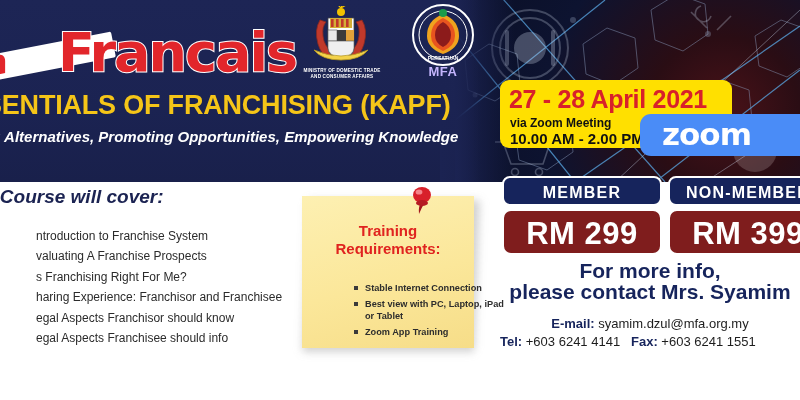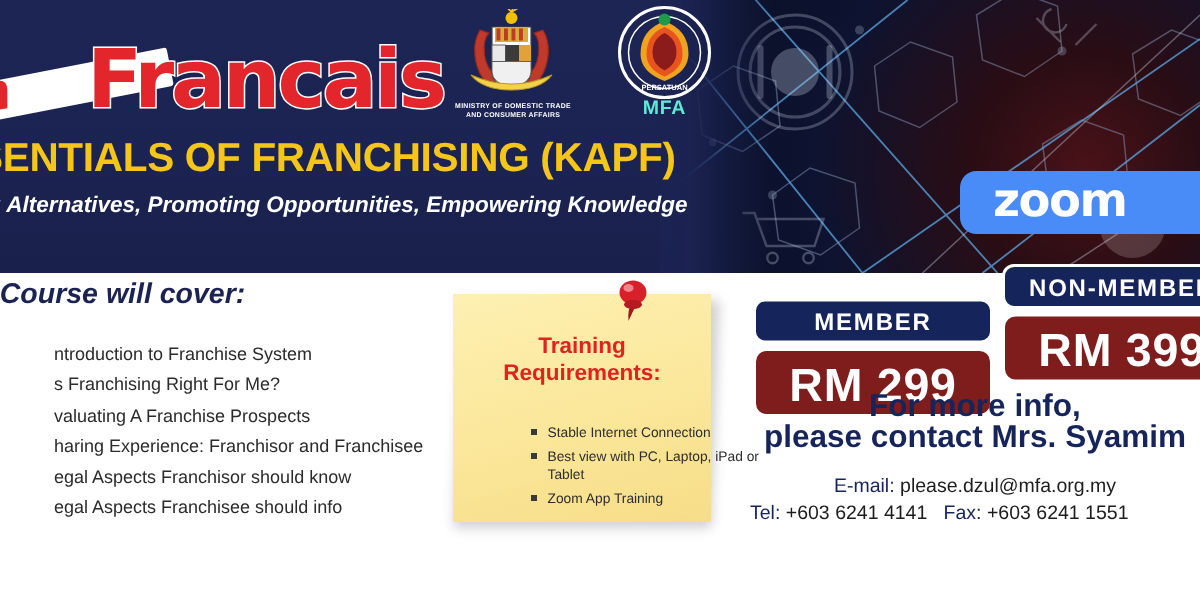--- a/index.html
+++ b/index.html
@@ -32,21 +32,21 @@
   .logo-main{position:absolute;left:118px;top:8px;font-size:54px;line-height:54px;font-weight:bold;
      color:#e2262b;letter-spacing:-2px;-webkit-text-stroke:2px #ffffff;paint-order:stroke fill;
      font-family:"DejaVu Sans",sans-serif;text-align:right;}
 
   
   .crest{position:absolute;left:306px;top:6px;width:70px;height:62px;}
   .crest-cap{position:absolute;left:300px;top:68px;width:84px;text-align:center;color:#ffffff;
      font-size:4.6px;font-weight:bold;line-height:6px;letter-spacing:.2px;}
   
   .mfa{position:absolute;left:412px;top:4px;width:62px;height:62px;}
-  .mfa-txt{position:absolute;left:405px;top:64px;width:76px;text-align:center;color:#5eead4;
+  .mfa-txt{position:absolute;left:405px;top:64px;width:76px;text-align:center;color:#c4b5fd;
      font-size:13px;font-weight:bold;letter-spacing:.5px;}
 
   
   .title{position:absolute;left:-16px;top:90px;width:520px;color:#f5c518;font-size:27px;
      font-weight:bold;letter-spacing:-.2px;white-space:nowrap;}
   .subtitle{position:absolute;left:-22px;top:128px;width:520px;color:#ffffff;font-size:15px;
      font-weight:bold;font-style:italic;white-space:nowrap;}
 
   
   .datebox{position:absolute;left:500px;top:80px;width:232px;height:68px;background:#ffe000;
@@ -75,43 +75,43 @@
   
   .note-shadow{position:absolute;left:305px;top:200px;width:172px;height:152px;
      background:rgba(120,120,120,.35);filter:blur(4px);border-radius:3px;transform:skewX(-2deg);}
   .note{position:absolute;left:302px;top:196px;width:172px;height:152px;
      background:linear-gradient(165deg,#fdf0b2 0%,#fbe79a 55%,#f6dd88 100%);}
   .pin{position:absolute;left:409px;top:186px;width:26px;height:30px;}
   .note-title{position:absolute;left:0;top:26px;width:172px;text-align:center;color:#e0231f;
      font-size:15px;font-weight:bold;line-height:18px;}
   .note-list{position:absolute;left:10px;top:70px;width:158px;}
   .note-list li{list-style:none;position:relative;padding-left:13px;color:#2d2d2d;font-size:9.2px;
-     line-height:12px;font-weight:normal;margin-bottom:4px;}
+     line-height:12px;font-weight:bold;margin-bottom:4px;}
   .note-list li:before{content:"";position:absolute;left:2px;top:3.5px;width:4px;height:4px;
      background:#3a3a3a;}
 
   
   .price-col{position:absolute;}
   .price-label{width:160px;height:30px;background:#16245c;border-radius:8px;color:#ffffff;
      font-size:16px;font-weight:bold;letter-spacing:1.2px;text-align:center;line-height:30px;
      border:2px solid #ffffff;box-sizing:border-box;}
   .price-value{margin-top:3px;width:160px;height:46px;background:#7f1d1d;border-radius:9px;
      color:#ffffff;font-size:31px;font-weight:bold;letter-spacing:.5px;text-align:center;
      line-height:46px;border:2px solid #ffffff;box-sizing:border-box;}
-  .col-member{left:502px;top:176px;margin-top:23px;}
+  .col-member{left:502px;top:176px;}
   .col-nonmember{left:668px;top:176px;}
 
   
   .contact-head{position:absolute;left:500px;top:260px;width:300px;text-align:center;color:#16245c;
      font-size:21px;font-weight:bold;line-height:21px;}
   .contact-email{position:absolute;left:500px;top:316px;width:300px;text-align:center;color:#1d1d1d;
      font-size:13px;white-space:nowrap;}
   .contact-tel{position:absolute;left:500px;top:334px;width:300px;color:#1d1d1d;
      font-size:13px;white-space:nowrap;}
-  .lbl{font-weight:normal;color:#16245c;}
+  .lbl{font-weight:bold;color:#16245c;}
 </style>
 </head>
 <body>
 
 <div class="poster">
 
   <div class="header">
     <div class="header-left-fill"></div>
 
     <div class="tech">
@@ -208,32 +208,37 @@
         <path d="M31 18 q-8 4 -8 13 q0 8 8 12 q8 -4 8 -12 q0 -9 -8 -13 z" fill="#8c1b1b"></path>
         <circle cx="31" cy="9" r="4" fill="#1c9b4b"></circle>
         <text x="31" y="56" text-anchor="middle" fill="#ffffff" font-size="5" font-family="Liberation Sans, sans-serif" font-weight="bold">PERSATUAN</text>
       </svg>
     </div>
     <div class="mfa-txt">MFA</div>
 
     <div class="title">SENTIALS OF FRANCHISING (KAPF)</div>
     <div class="subtitle">ing Alternatives, Promoting Opportunities, Empowering Knowledge</div>
 
+    <div class="datebox">
+      <div class="date-main">27 - 28 April 2021</div>
+      <div class="date-via">via Zoom Meeting</div>
+      <div class="date-time">10.00 AM - 2.00 PM</div>
+    </div>
     <div class="zoom-badge">
       <span>zoom</span>
     </div>
   </div>
 
   <div class="body-area"></div>
 
   <div class="course-head">e Course will cover:</div>
   <ul class="course-list">
     <li>ntroduction to Franchise System</li>
+    <li>valuating A Franchise Prospects</li>
     <li>s Franchising Right For Me?</li>
-    <li>valuating A Franchise Prospects</li>
     <li>haring Experience: Franchisor and Franchisee</li>
     <li>egal Aspects Franchisor should know</li>
     <li>egal Aspects Franchisee should info</li>
   </ul>
 
   <div class="note-shadow"></div>
   <div class="note">
     <div class="note-title">
       <span>Training</span><br>
       <span>Requirements:</span>
@@ -262,21 +267,21 @@
     <div class="price-label">NON-MEMBER</div>
     <div class="price-value">RM 399</div>
   </div>
 
   <div class="contact-head">
     <span>For more info,</span><br>
     <span>please contact Mrs. Syamim</span>
   </div>
   <div class="contact-email">
     <span class="lbl">E-mail:</span>
-    <span>please.dzul@mfa.org.my</span>
+    <span>syamim.dzul@mfa.org.my</span>
   </div>
   <div class="contact-tel">
     <span class="lbl">Tel:</span>
     <span>+603 6241 4141</span>&nbsp;&nbsp;
     <span class="lbl">Fax:</span>
     <span>+603 6241 1551</span>
   </div>
 
 </div>
 

